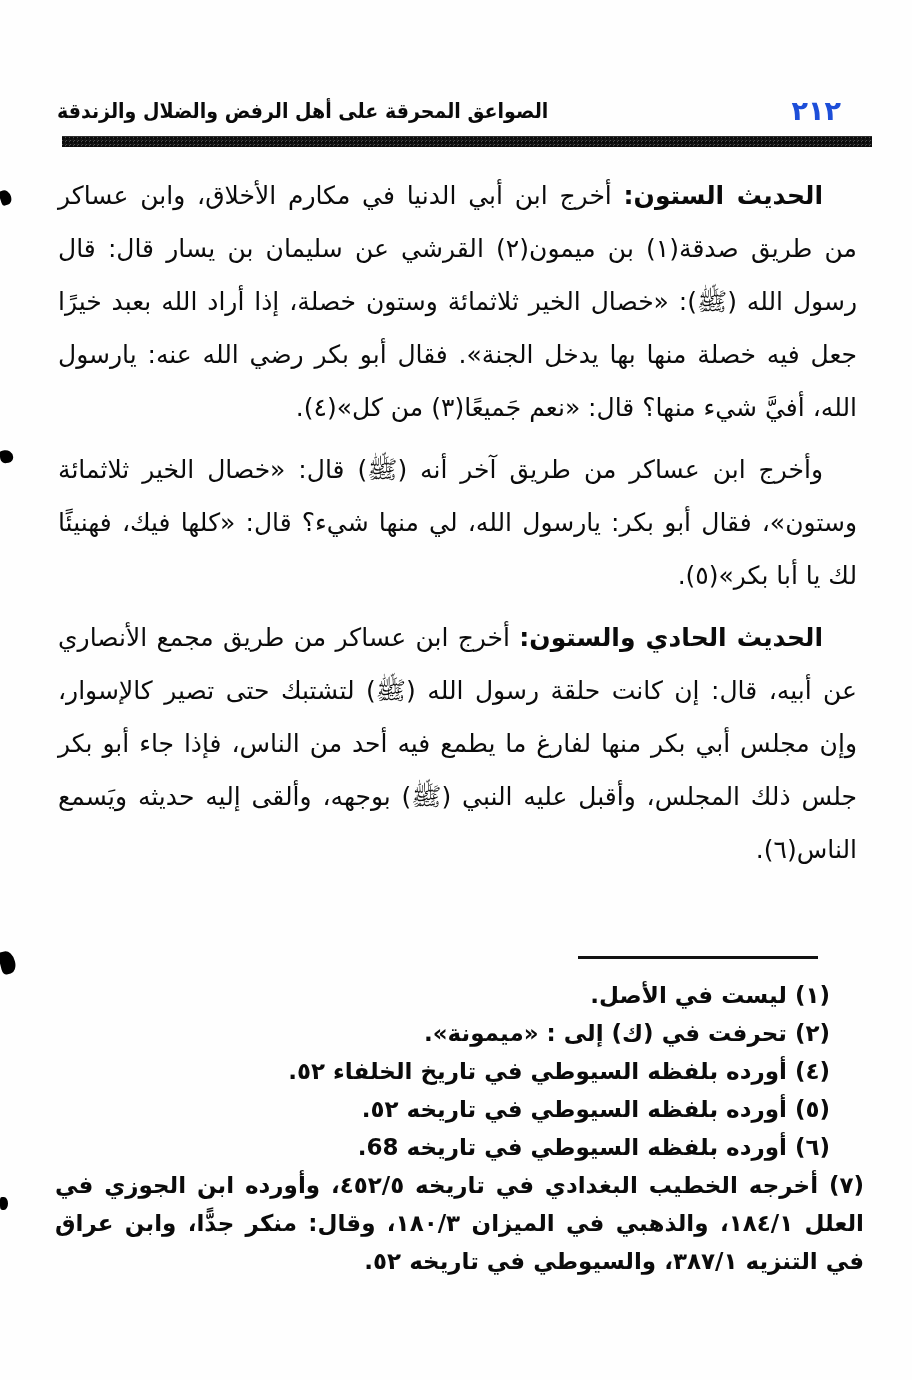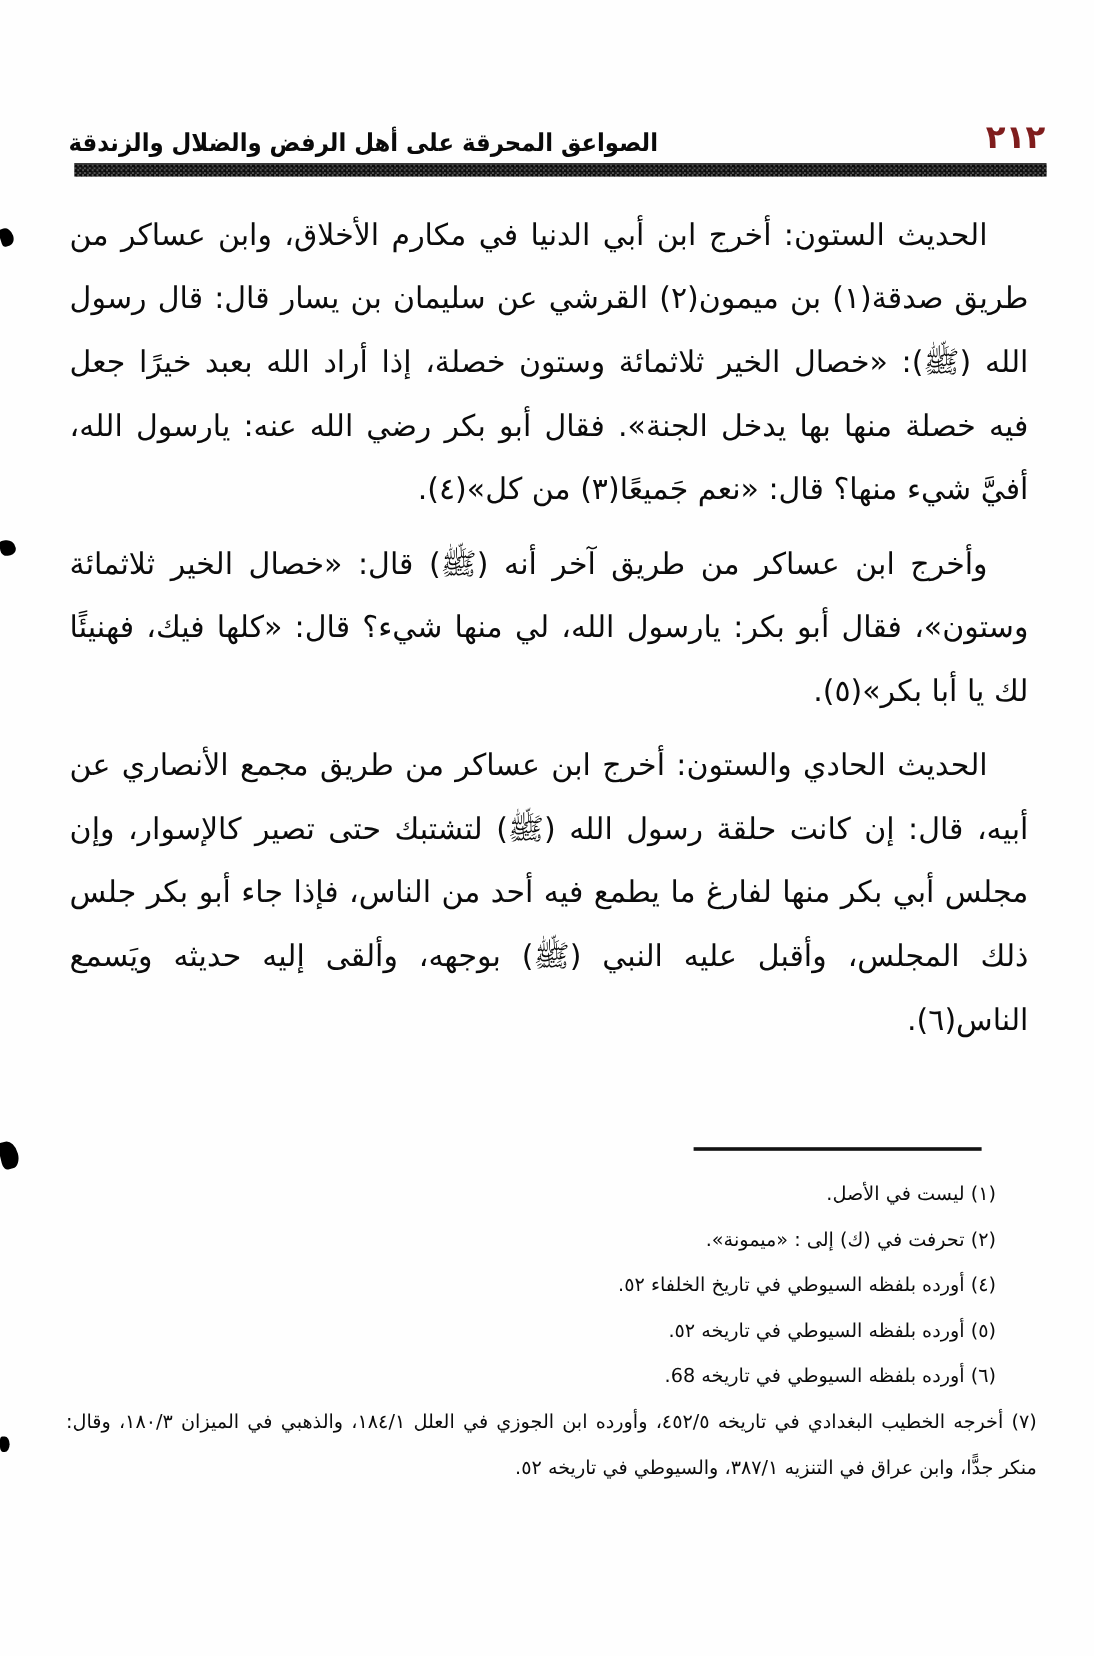--- a/index.html
+++ b/index.html
@@ -5,59 +5,59 @@
   html,body{margin:0;padding:0;}
   body{
     width:912px;height:1380px;position:relative;overflow:hidden;
     background:#ffffff;color:#0c0c0c;
     font-family:"DejaVu Sans",sans-serif;
   }
   .page{position:absolute;inset:0;background:#fefefe;}
 
   
   .header{
-    position:absolute;top:90px;left:57px;right:41px;height:40px;
-    display:flex;flex-direction:row;justify-content:space-between;align-items:flex-end;
+    position:absolute;top:90px;left:57px;right:71px;height:40px;
+    display:flex;flex-direction:row;justify-content:space-between;align-items:center;
     direction:ltr;
   }
   .header-title{
     font-weight:bold;font-size:19px;letter-spacing:0px;direction:rtl;
     color:#0a0a0a;transform:scaleY(1.08);
   }
   .page-number{
-    font-weight:bold;font-size:27px;letter-spacing:9px;color:#7f1d1d;direction:rtl;
+    font-weight:bold;font-size:27px;letter-spacing:9px;color:#1d4ed8;direction:rtl;
   }
   
   .header-rule{
     position:absolute;top:136px;left:62px;width:810px;height:10px;
     background-color:#4f4f4f;
     background-image:
       radial-gradient(circle at 1px 1px,#0b0b0b 38%,transparent 42%),
       radial-gradient(circle at 3px 3px,#161616 38%,transparent 42%);
     background-size:4px 4px;
     border-top:1px solid #2c2c2c;
   }
 
   
   .body-text{
     position:absolute;top:169px;right:55px;left:58px;
     direction:rtl;text-align:justify;
     font-size:25px;line-height:53px;color:#0b0b0b;
   }
   .para{margin:0 0 9px 0;text-indent:34px;}
-  .lead{font-weight:normal;margin-top:12px;}
+  .lead{font-weight:bold;margin-top:12px;}
 
   
   .footnote-rule{
     position:absolute;top:956px;right:94px;width:240px;height:3px;background:#121212;
   }
   .footnotes{
     position:absolute;top:976px;right:48px;left:55px;
     direction:rtl;text-align:right;
-    font-size:16px;line-height:38px;color:#0b0b0b;
+    font-size:23px;line-height:38px;color:#0b0b0b;font-weight:bold;
   }
   .footnote{margin:0;}
   .footnote.fn-indent{padding-right:34px;}
   .footnote.fn-long{text-align:justify;}
 
   
   .smudge{position:absolute;background:#000;}
   .smudge-1{left:0;top:190px;width:11px;height:15px;border-radius:20% 70% 60% 30%;transform:rotate(-18deg);}
   .smudge-2{left:0;top:450px;width:13px;height:13px;border-radius:30% 70% 50% 50%;transform:rotate(-10deg);}
   .smudge-3{left:0;top:951px;width:15px;height:23px;border-radius:10% 80% 70% 40%;transform:rotate(-14deg);}

